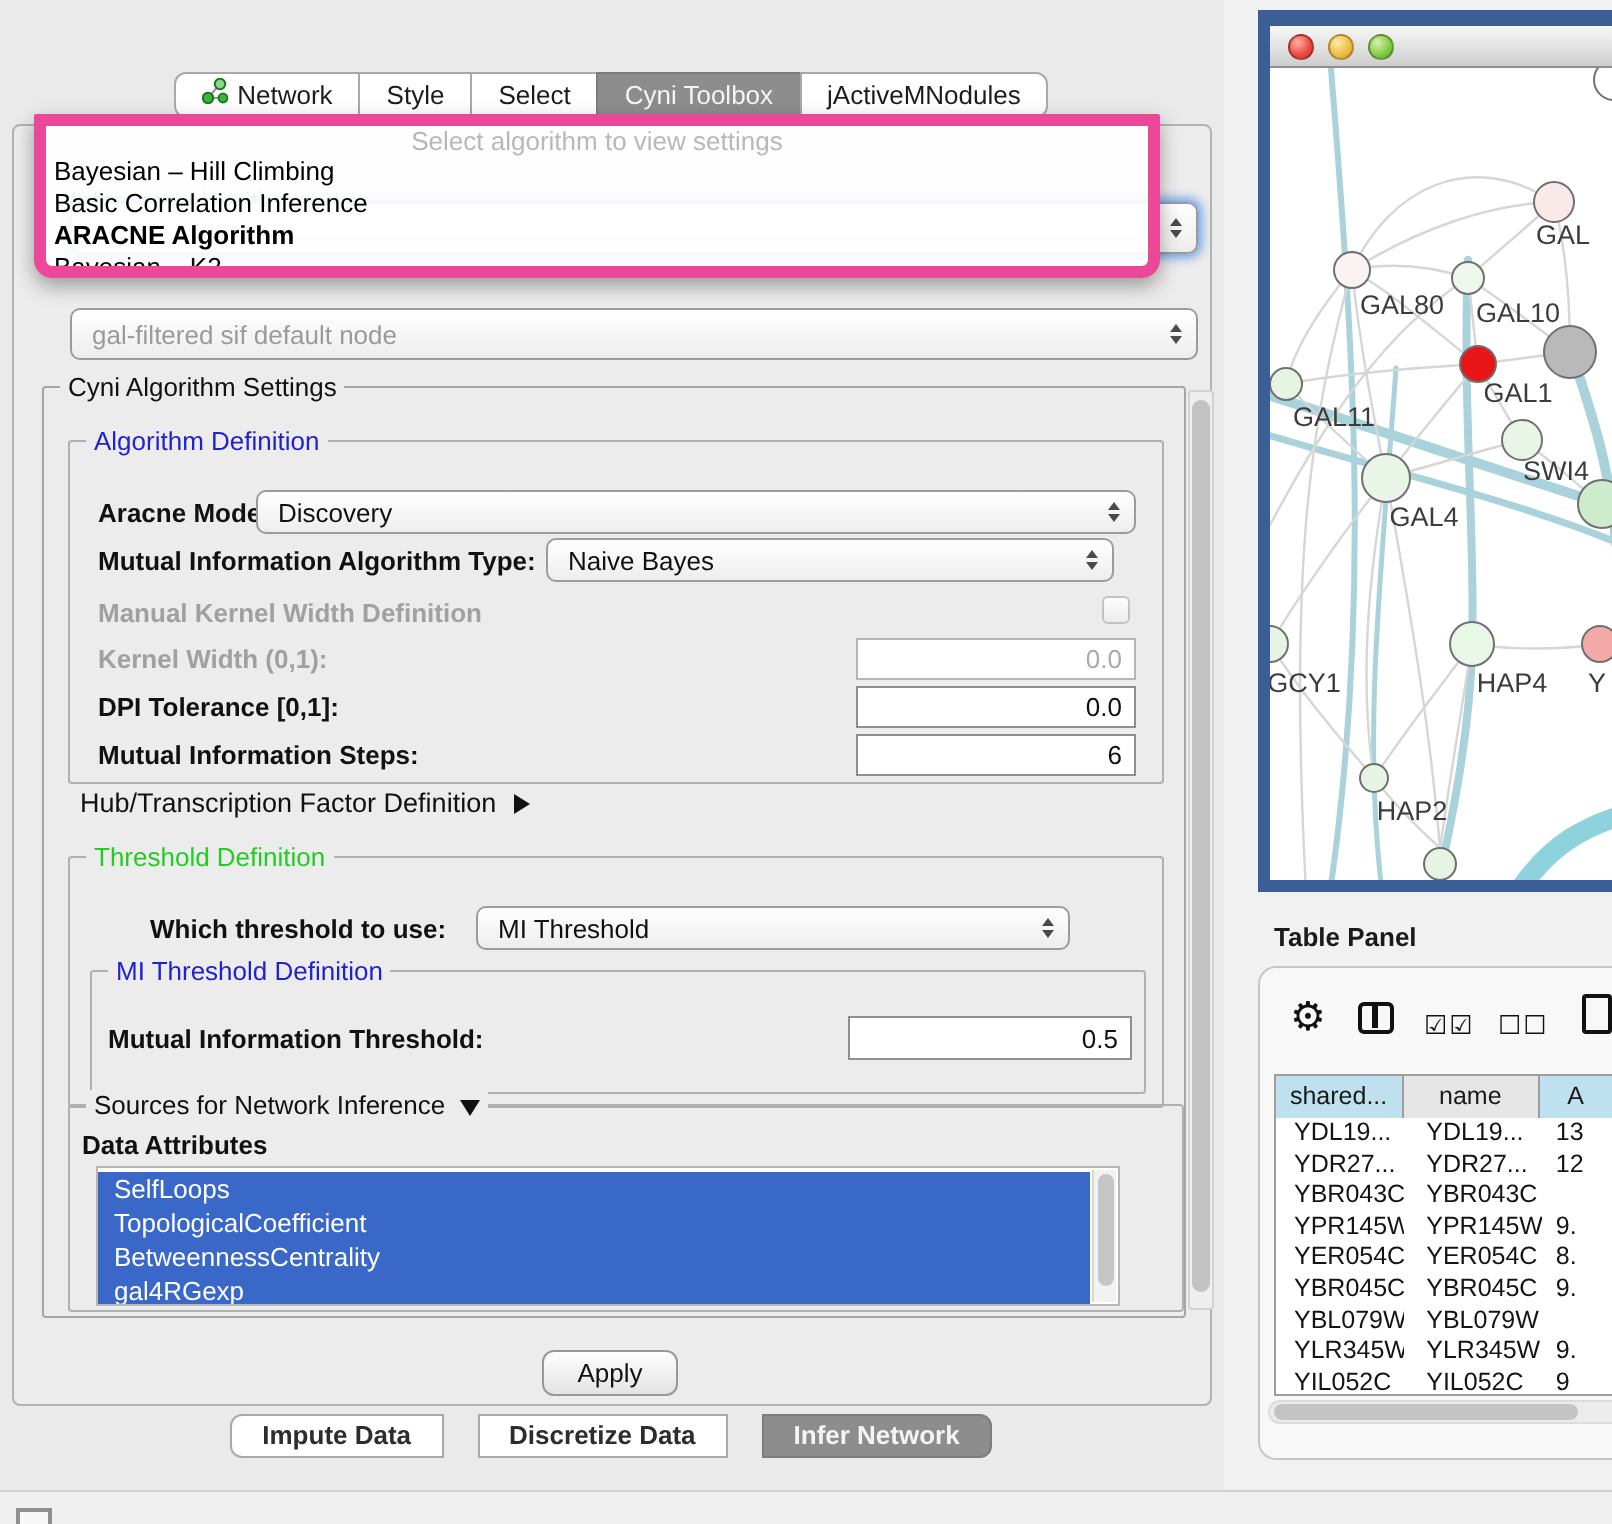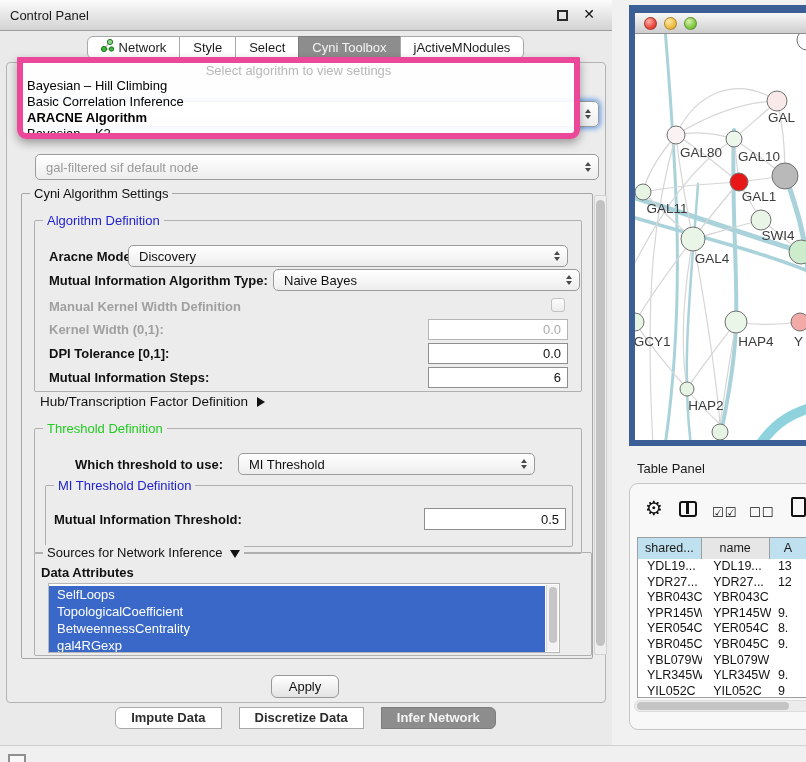--- a/index.html
+++ b/index.html
@@ -84,21 +84,21 @@
   .net-frame { position:absolute; left:629px; top:5px; width:177px; height:441px; background:#3b5e97; overflow:hidden; }
   .net-window { position:absolute; left:6px; top:8px; width:200px; height:427px; background:#fff; }
   .mac-titlebar { position:absolute; left:0; top:0; width:200px; height:21px;
     background:linear-gradient(#f8f8f8,#cdcdcd); border-bottom:1px solid #8f8f8f; }
   .light { position:absolute; top:4px; width:13px; height:13px; border-radius:50%; }
   .light.red { left:9px; background:radial-gradient(circle at 35% 30%, #ffb0a8 0%, #ea4b3f 60%, #c93a30 100%); border:1px solid rgba(120,30,25,.6); }
   .light.yellow { left:29px; background:radial-gradient(circle at 35% 30%, #ffe9a8 0%, #eebd44 60%, #c9992e 100%); border:1px solid rgba(140,100,20,.6); }
   .light.green { left:49px; background:radial-gradient(circle at 35% 30%, #d6f3b0 0%, #84c943 60%, #61a52e 100%); border:1px solid rgba(70,110,30,.6); }
   .net-svg { position:absolute; left:0; top:21px; }
 
-  .tp-title { position:absolute; left:637px; top:461px; font-size:13px; color:#1a1a1a; }
+  .tp-title { position:absolute; left:637px; top:461px; font-size:13px; color:#1a1a1a;font-weight:bold; }
   .tp-panel { position:absolute; left:629px; top:483px; width:190px; height:247px; background:#f8f8f8;
     border:1px solid #c6c6c6; border-radius:9px; }
   .tb-icon { position:absolute; color:#111; }
   .gear { left:15px; top:12px; font-size:20px; }
   .col-icon { left:49px; top:17px; width:18px; height:16px; border:2.5px solid #111; border-radius:3px; }
   .col-icon::after { content:""; position:absolute; left:5px; top:0; width:2.5px; height:11px; background:#111; }
   .checks { left:82px; top:21px; font-size:13px; letter-spacing:1px; }
   .unchecks { left:119px; top:21px; font-size:13px; letter-spacing:1px; }
   .page-icon { left:161px; top:13px; width:15px; height:20px; border:2.5px solid #111; border-radius:2px; }
 
@@ -114,25 +114,20 @@
 
   .bottom-strip { position:absolute; left:0; top:745px; width:806px; height:17px; background:#f0f0f0; border-top:1px solid #cfcfcf; }
   .cut-square { position:absolute; left:8px; top:8px; width:18px; height:14px; border:2px solid #8f8f8f; background:#f7f7f7; }
 </style>
 </head>
 <body>
 
 <div class="root">
 
   <div class="left-panel">
-    <div class="cp-titlebar">
-      <span class="cp-title">Control Panel</span>
-      <span class="float-icon"></span>
-      <span class="close-icon">✕</span>
-    </div>
 
     <div class="tabbar">
         <div class="tab first">
           <span><svg width="13" height="13">
               <line x1="3" y1="10" x2="9" y2="3" stroke="#999" stroke-width="1"></line>
               <line x1="3" y1="10" x2="10.5" y2="10" stroke="#999" stroke-width="1"></line>
               <circle cx="3" cy="10" r="2.6" fill="#3db53d" stroke="#1c7a1c"></circle>
               <circle cx="9" cy="3" r="2.6" fill="#8fd48f" stroke="#1c7a1c"></circle>
               <circle cx="10.5" cy="10" r="2.2" fill="#3db53d" stroke="#1c7a1c"></circle>
             </svg></span>
@@ -178,21 +173,21 @@
           <span class="flabel" style="left:14px; top:28px;">Aracne Mode:</span>
           <div class="combo" style="left:93px; top:24px; width:440px; height:22px;">
             <span>Discovery</span>
             <span class="arrows">
                 <span class="arr-up"></span>
                 <span class="arr-dn"></span>
               </span>
           </div>
 
           <span class="flabel" style="left:14px; top:52px;">Mutual Information Algorithm Type:</span>
-          <div class="combo" style="left:238px; top:48px; width:307px; height:22px;">
+          <div class="combo" style="left:238px; top:48px; width:284px; height:22px;">
             <span>Naive Bayes</span>
             <span class="arrows">
                 <span class="arr-up"></span>
                 <span class="arr-dn"></span>
               </span>
           </div>
 
           <span class="flabel disabled" style="left:14px; top:78px;">Manual Kernel Width Definition</span>
           <span class="checkbox" style="left:516px; top:77px;"></span>
 

